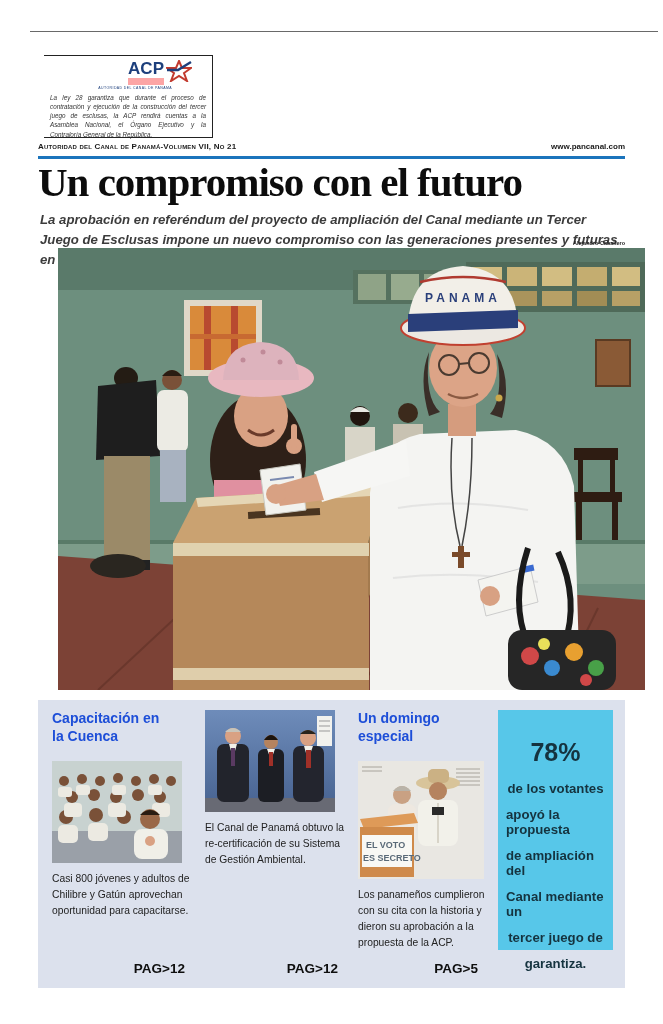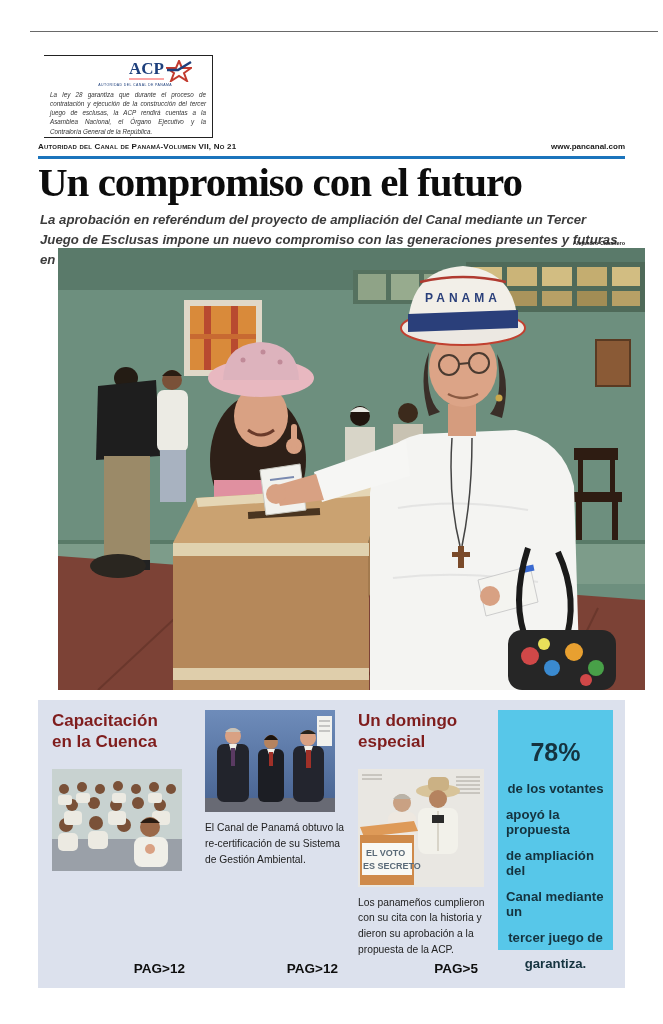--- a/index.html
+++ b/index.html
@@ -16,22 +16,22 @@
   .beam{position:absolute;left:58px;top:18px;width:560px;height:34px;background:linear-gradient(180deg,rgba(255,255,255,.95),rgba(255,255,255,.55));
         transform:rotate(4deg);transform-origin:left center;clip-path:polygon(0 42%,100% 0,100% 100%,0 58%);}
   .lighthouse{position:relative;margin-left:8px;z-index:2;}
   .mast-title{position:relative;z-index:2;flex:1;text-align:center;
               font-family:"Liberation Serif",serif;font-variant:small-caps;font-weight:bold;
               font-size:62px;letter-spacing:8px;color:#3a6b99;text-shadow:1px 1px 0 #27517a;line-height:1;
               padding-bottom:6px;}
   .acp-box{width:169px;height:83px;background:#fff;border:1px solid #222;border-left:none;
            padding:4px 6px 0 6px;box-sizing:border-box;display:flex;flex-direction:column;align-items:flex-end;}
   .acp-logo-row{display:flex;align-items:flex-start;gap:2px;margin-right:14px;}
-  .acp-word{font-family:Liberation Serif, serif;font-weight:bold;font-size:17px;color:#1d3f7c;
-            border-bottom:2px solid #fca5a5;line-height:1;padding-bottom:1px;}
+  .acp-word{font-family:Liberation Sans, sans-serif;font-weight:bold;font-size:17px;color:#1d3f7c;
+            border-bottom:7px solid #fca5a5;line-height:1;padding-bottom:1px;}
   .acp-sub{font-size:3.5px;color:#1d3f7c;letter-spacing:.4px;margin:1px 34px 2px 0;}
   .acp-note{margin:1px 0 0 0;font-size:6.3px;line-height:1.45;font-style:italic;color:#333;text-align:justify;}
 
   
   .infobar{position:absolute;top:142px;left:38px;width:587px;display:flex;font-weight:bold;font-size:8px;color:#1a1a1a;}
   .info-left{flex:1;font-variant:small-caps;letter-spacing:.2px;}
   .info-center{flex:1;text-align:center;}
   .info-right{flex:1;text-align:right;}
   .blue-rule{position:absolute;top:156px;left:38px;width:587px;height:3px;background:#1b74bc;}
 
@@ -44,21 +44,21 @@
 
   
   .main-photo{position:absolute;top:248px;left:38px;width:587px;height:442px;background:#6d8f7e;margin-left:20px;}
   .main-photo svg{display:block;}
 
   
   .teasers{position:absolute;top:700px;left:38px;width:587px;height:288px;background:#dce1ed;
            box-sizing:border-box;padding:10px 12px 8px 14px;display:grid;
            grid-template-columns:143px 143px 130px 1fr;column-gap:10px;}
   .tcol{display:flex;flex-direction:column;}
-  .tcol h2{margin:0 0 16px 0;font-size:17px;line-height:1.25;color:#7f1d1d;width:112px;}
+  .tcol h2{margin:0 0 16px 0;font-size:14px;line-height:1.25;color:#1d4ed8;width:112px;}
   .thumb{border:0;background:#fff;}
   .tcap{margin:8px 0 0 0;font-size:10.3px;line-height:1.55;color:#222;}
   .pag{margin-top:auto;text-align:right;font-weight:bold;font-size:13.5px;color:#0e0e0e;padding:0 10px 4px 0;}
 
   .statbox{background:#57c7e9;height:240px;box-sizing:border-box;padding:28px 8px 0 8px;
            display:flex;flex-direction:column;align-items:center;gap:11px;text-align:left;color:#15333f;}
   .stat-value{font-size:25px;font-weight:bold;margin-bottom:3px;}
   .stat-line{font-size:13.2px;font-weight:bold;}
 </style>
 </head>
@@ -272,20 +272,21 @@
             <rect x="56" y="42" width="18" height="14" rx="4"></rect>
             <rect x="100" y="42" width="18" height="14" rx="4"></rect>
           <rect x="6" y="64" width="20" height="18" rx="5"></rect>
             <rect x="36" y="62" width="20" height="18" rx="5"></rect>
         </g>
         <circle cx="98" cy="58" r="10" fill="#9a6848"></circle>
         <path d="M88,54 Q98,44 108,54 Z" fill="#2a1c12"></path>
         <rect x="82" y="68" width="34" height="30" rx="8" fill="#f0efe8"></rect>
         <circle cx="98" cy="80" r="5" fill="#d9a183"></circle>
       </svg>
+      <p class="tcap">Casi 800 jóvenes y adultos de Chilibre y Gatún aprovechan oportunidad para capacitarse.</p>
       <div class="pag">PAG&gt;12</div>
     </div>
 
     <div class="tcol">
       <svg class="thumb" width="130" height="102" viewBox="0 0 130 102">
         <rect width="130" height="102" fill="#5576a8"></rect>
         <rect width="130" height="102" fill="url(#gblue)"></rect>
         <defs>
             <linearGradient id="gblue" x1="0" y1="0" x2="0" y2="1">
           <stop offset="0" stop-color="#6e8cba"></stop>

